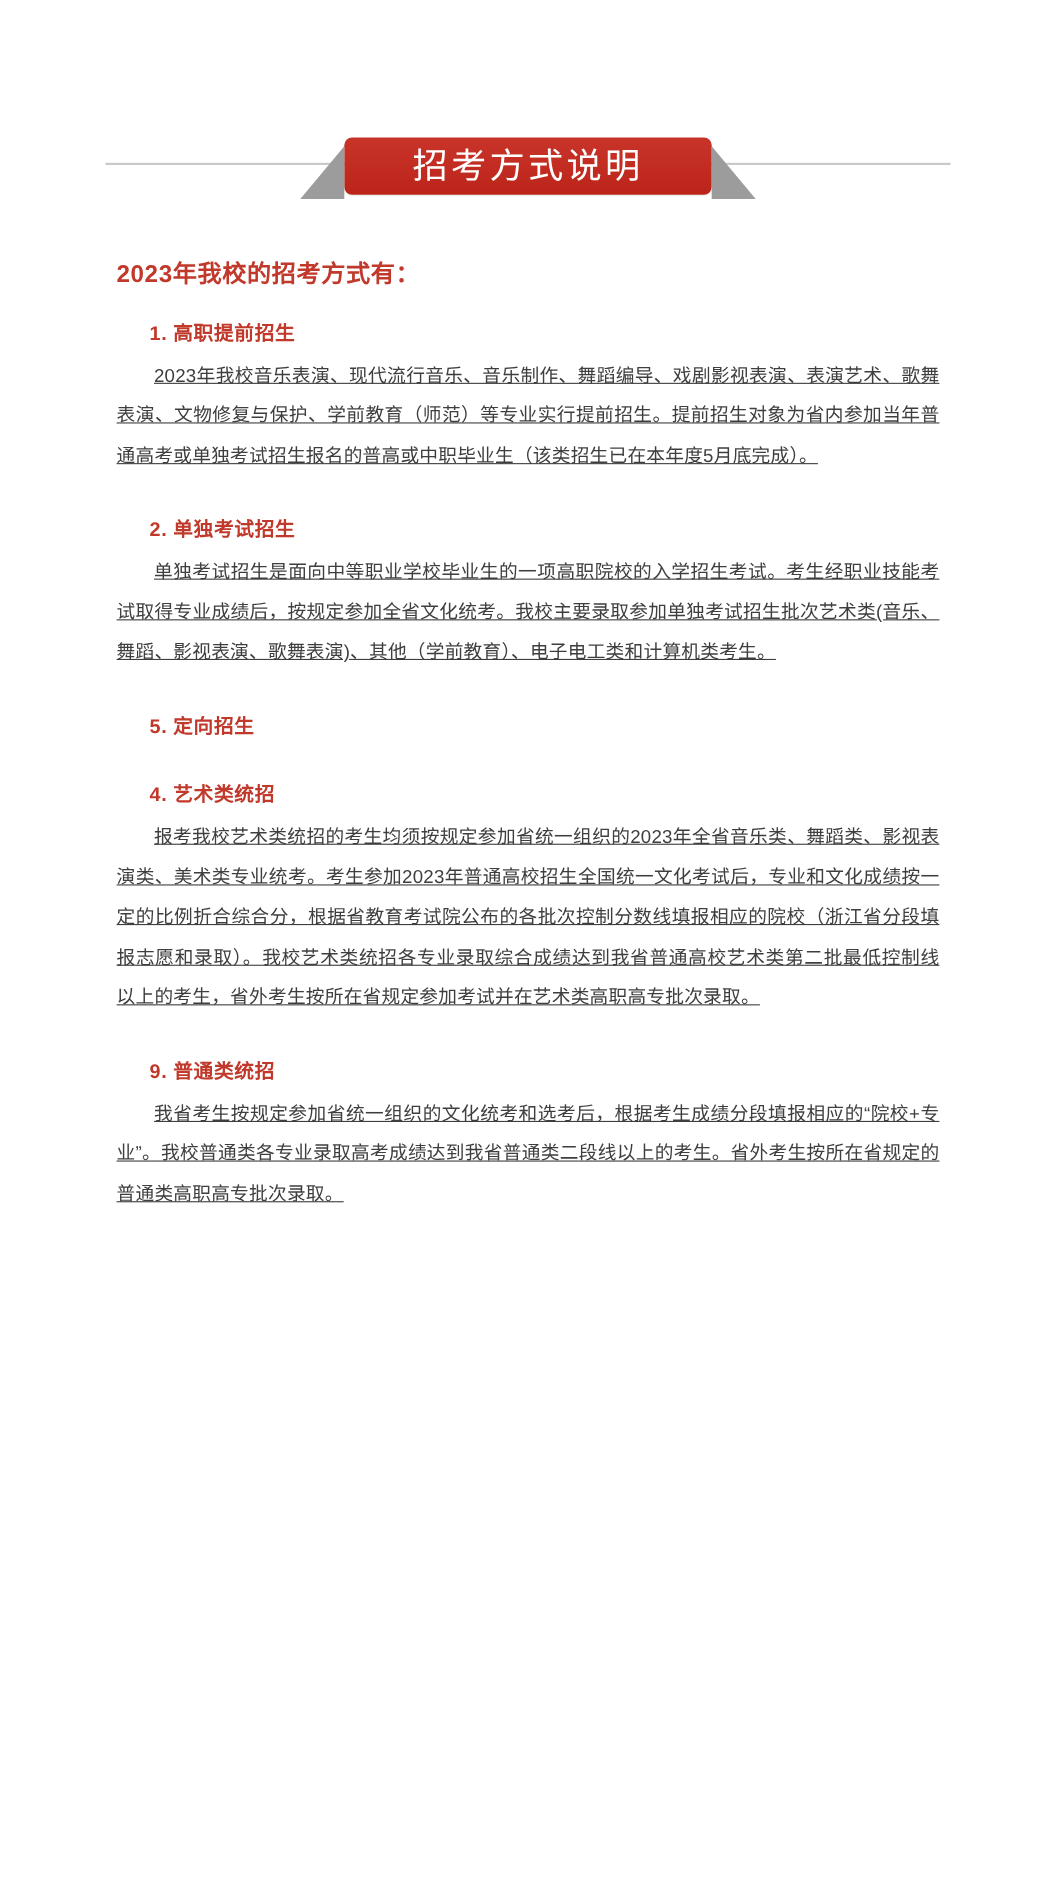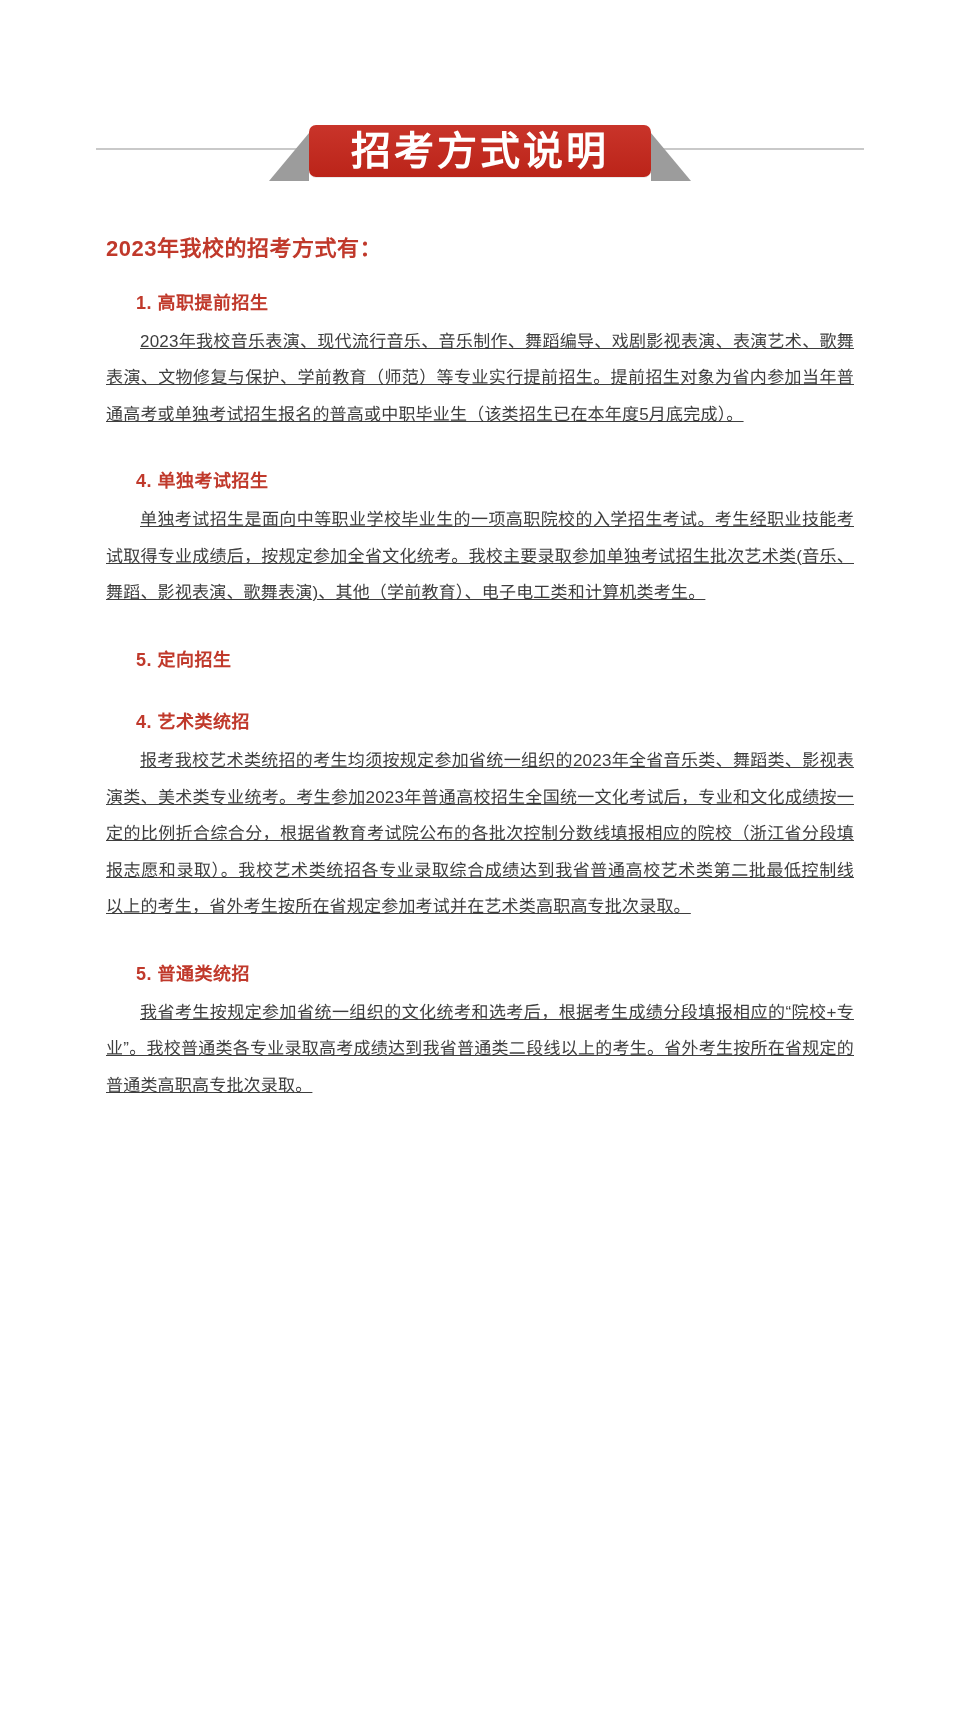--- a/index.html
+++ b/index.html
@@ -80,22 +80,22 @@
     border-radius: 7px;
     padding: 0 42px;
     display: flex;
     align-items: center;
     justify-content: center;
     min-width: 250px;
     box-shadow: 0 1px 0 rgba(0,0,0,0.08);
   }
   .banner-title {
     color: #ffffff;
-    font-size: 40px;
-    font-weight: bold;
+    font-size: 32px;
+    font-weight: normal;
     letter-spacing: 3px;
     line-height: 1;
     white-space: nowrap;
   }
 
   
   .content {
     padding: 0 106px 90px 106px;
   }
 
@@ -158,32 +158,32 @@
   <div class="content">
 
     <h1 class="doc-heading">2023年我校的招考方式有：</h1>
 
     <div class="section">
       <h2 class="section-title">1. 高职提前招生</h2>
       <p class="section-body">2023年我校音乐表演、现代流行音乐、音乐制作、舞蹈编导、戏剧影视表演、表演艺术、歌舞表演、文物修复与保护、学前教育（师范）等专业实行提前招生。提前招生对象为省内参加当年普通高考或单独考试招生报名的普高或中职毕业生（该类招生已在本年度5月底完成）。</p>
     </div>
 
     <div class="section">
-      <h2 class="section-title">4. 单独考试招生</h2>
+      <h2 class="section-title">2. 单独考试招生</h2>
       <p class="section-body">单独考试招生是面向中等职业学校毕业生的一项高职院校的入学招生考试。考生经职业技能考试取得专业成绩后，按规定参加全省文化统考。我校主要录取参加单独考试招生批次艺术类(音乐、舞蹈、影视表演、歌舞表演)、其他（学前教育）、电子电工类和计算机类考生。</p>
     </div>
 
     <div class="section">
       <h2 class="section-title">5. 定向招生</h2>
     </div>
 
     <div class="section">
       <h2 class="section-title">4. 艺术类统招</h2>
       <p class="section-body">报考我校艺术类统招的考生均须按规定参加省统一组织的2023年全省音乐类、舞蹈类、影视表演类、美术类专业统考。考生参加2023年普通高校招生全国统一文化考试后，专业和文化成绩按一定的比例折合综合分，根据省教育考试院公布的各批次控制分数线填报相应的院校（浙江省分段填报志愿和录取）。我校艺术类统招各专业录取综合成绩达到我省普通高校艺术类第二批最低控制线以上的考生，省外考生按所在省规定参加考试并在艺术类高职高专批次录取。</p>
     </div>
 
     <div class="section">
-      <h2 class="section-title">5. 普通类统招</h2>
+      <h2 class="section-title">9. 普通类统招</h2>
       <p class="section-body">我省考生按规定参加省统一组织的文化统考和选考后，根据考生成绩分段填报相应的“院校+专业”。我校普通类各专业录取高考成绩达到我省普通类二段线以上的考生。省外考生按所在省规定的普通类高职高专批次录取。</p>
     </div>
 
   </div>
 </div>
 
 </body></html>

